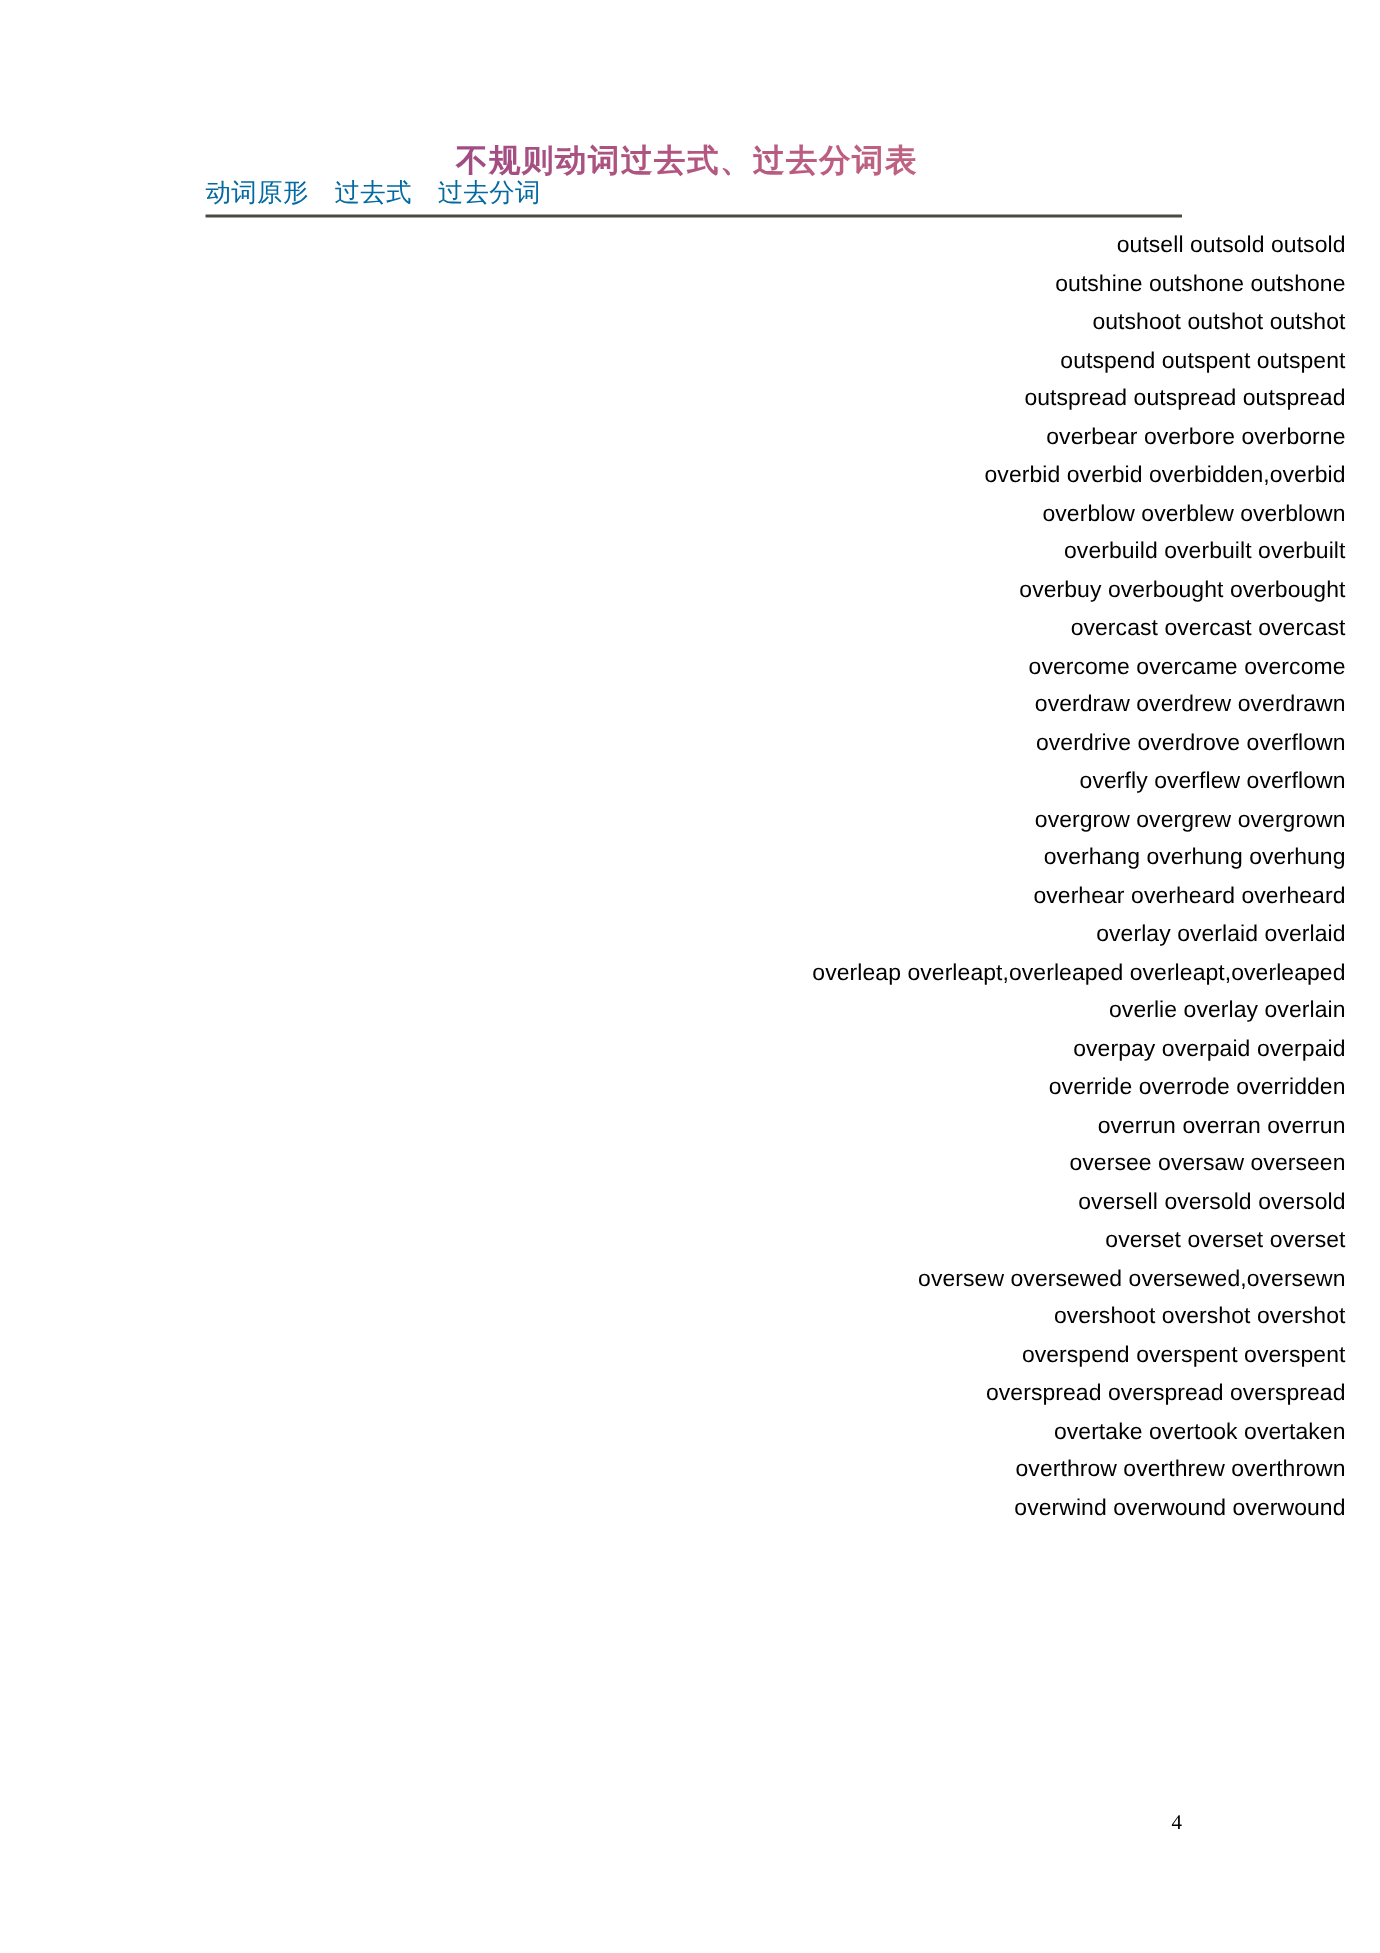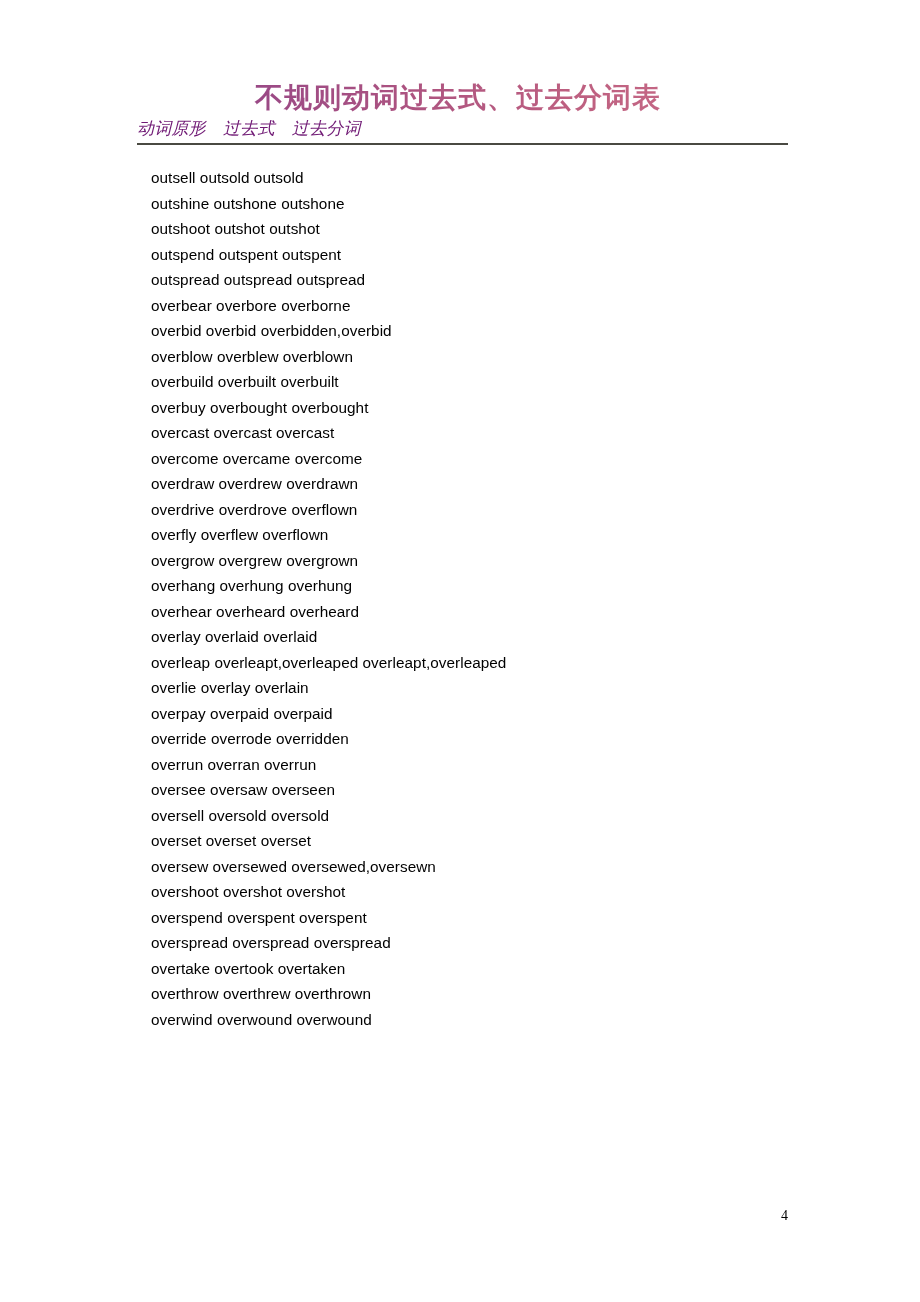--- a/index.html
+++ b/index.html
@@ -19,25 +19,25 @@
   .page {
     position: absolute;
     inset: 0;
     background: #ffffff;
   }
 
   
   .doc-title {
     position: absolute;
     left: 0;
-    top: 62px;
+    top: 76px;
     width: 916px;
     text-align: center;
     font-family: "Liberation Serif", "DejaVu Serif", serif;
-    font-size: 28px;
+    font-size: 21px;
     line-height: 34px;
     letter-spacing: 1px;
     white-space: nowrap;
     background-image: linear-gradient(90deg,
         #7b3f8c 0%,
         #8a4189 14%,
         #9c4a85 30%,
         #ae5480 46%,
         #bd5f80 62%,
         #c76a86 78%,
@@ -50,44 +50,44 @@
   }
 
   
   .col-header {
     position: absolute;
     left: 137px;
     top: 118px;
     font-family: "Liberation Serif", "DejaVu Serif", serif;
     font-size: 17px;
     line-height: 22px;
-    color: #701a75;
+    color: #0369a1;
     white-space: pre;
     letter-spacing: 0.2px;
-    font-style: italic;
   }
 
   .header-rule {
     position: absolute;
     left: 137px;
     top: 143px;
     width: 651px;
     height: 2px;
     background: #4a4a42;
   }
 
   
   .verb-list {
     position: absolute;
     left: 137px;
     top: 151px;
     width: 760px;
-    margin: 14px;
+    margin: 0;
     padding: 0;
     list-style: none;
+    text-align: right;
   }
   .verb-row {
     font-family: "Liberation Sans", sans-serif;
     font-size: 15.3px;
     line-height: 25.5px;
     color: #000000;
     white-space: nowrap;
     letter-spacing: 0.05px;
   }
 

